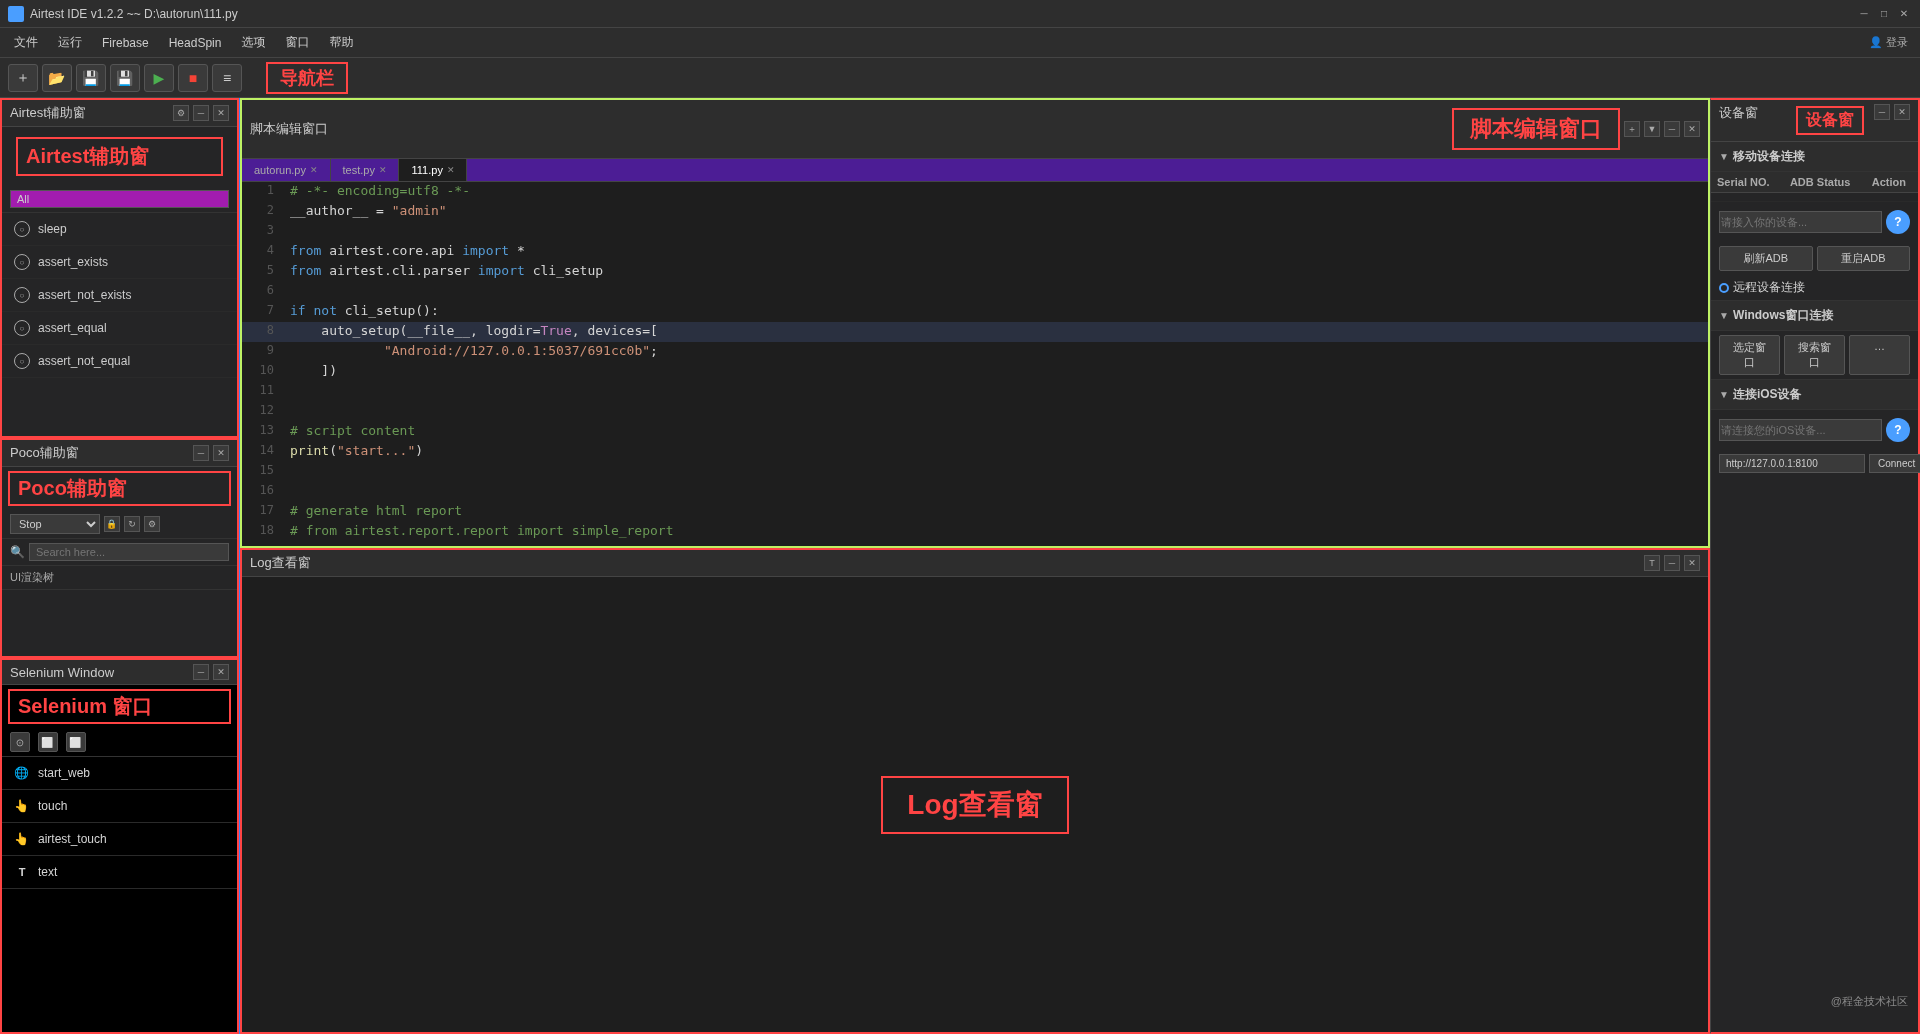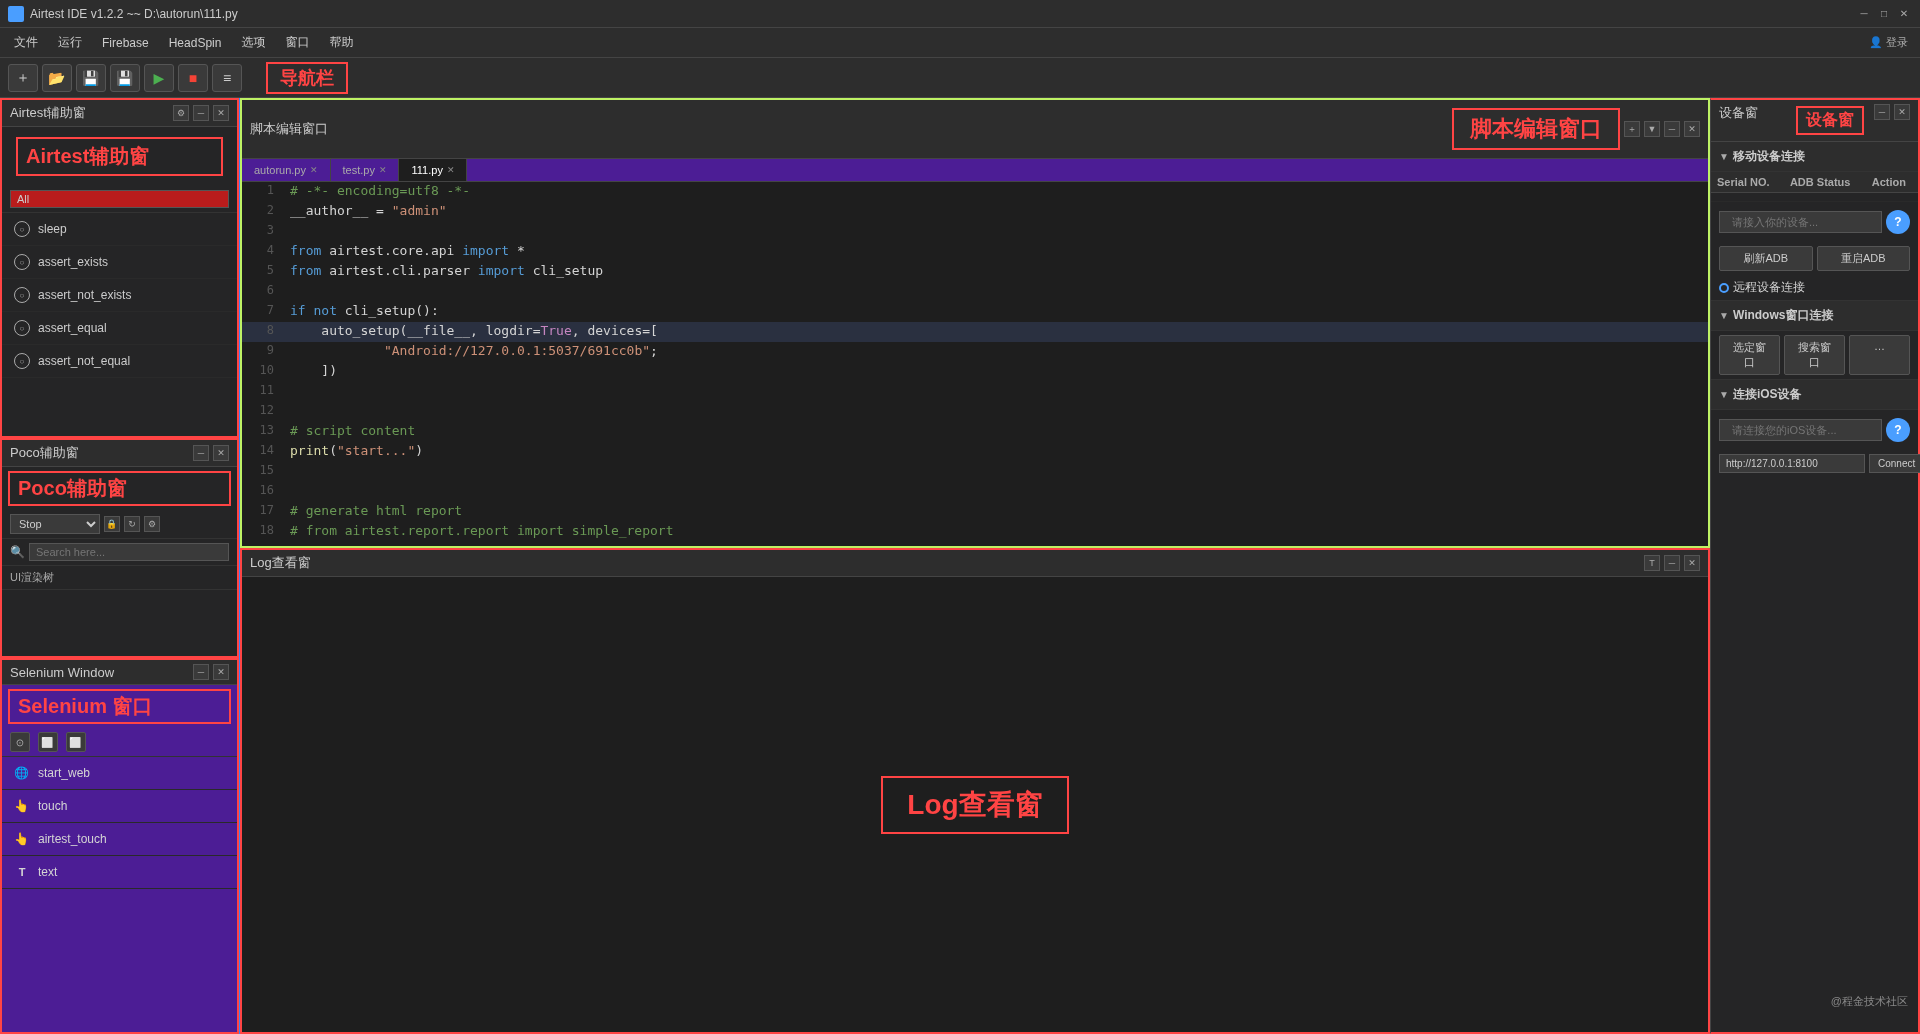--- a/index.html
+++ b/index.html
@@ -28,40 +28,40 @@
     #left-panel { width: 240px; display: flex; flex-direction: column; border-right: 1px solid #3b82f6; }
 
     
     #airtest-panel { background: #252526; border: 2px solid #ff4444; flex: 0 0 340px; display: flex; flex-direction: column; }
     #airtest-header { background: #2d2d2d; padding: 4px 8px; display: flex; align-items: center; justify-content: space-between; border-bottom: 1px solid #444; }
     #airtest-title-label { font-size: 13px; color: #ccc; }
     #airtest-label-overlay { font-size: 20px; color: #ff4444; font-weight: bold; padding: 4px 8px; border: 2px solid #ff4444; margin: 6px; }
     .airtest-header-icons { display: flex; gap: 4px; }
     .small-btn { width: 16px; height: 16px; background: #3a3a3a; border: 1px solid #555; display: flex; align-items: center; justify-content: center; cursor: pointer; font-size: 9px; color: #aaa; }
     #airtest-all-row { padding: 4px 8px; border-bottom: 1px solid #333; }
-    #airtest-all-input { background: #b91c1c; border: 1px solid #555; color: #ccc; padding: 2px 6px; width: 100%; font-size: 11px; }
+    #airtest-all-input { background: #a21caf; border: 1px solid #555; color: #ccc; padding: 2px 6px; width: 100%; font-size: 11px; }
 
     .airtest-item { display: flex; align-items: center; gap: 8px; padding: 8px 12px; border-bottom: 1px solid #2a2a2a; cursor: pointer; }
     .item-icon { width: 16px; height: 16px; border-radius: 50%; border: 1px solid #aaa; display: flex; align-items: center; justify-content: center; font-size: 8px; color: #aaa; flex-shrink: 0; }
     .item-label { font-size: 12px; color: #ccc; }
 
     
     #poco-panel { background: #252526; border: 2px solid #ff4444; flex: 0 0 220px; display: flex; flex-direction: column; }
     #poco-header { background: #2d2d2d; padding: 4px 8px; display: flex; align-items: center; justify-content: space-between; border-bottom: 1px solid #444; }
     #poco-title-label { font-size: 13px; color: #ccc; }
     #poco-label-overlay { font-size: 20px; color: #ff4444; font-weight: bold; padding: 2px 8px; border: 2px solid #ff4444; margin: 4px 6px; }
     .poco-toolbar { display: flex; align-items: center; padding: 4px 8px; gap: 4px; border-bottom: 1px solid #333; }
     .poco-select { background: #3a3a3a; border: 1px solid #555; color: #ccc; padding: 2px 4px; font-size: 11px; width: 90px; }
     .poco-search { display: flex; align-items: center; padding: 4px 8px; border-bottom: 1px solid #333; }
     .poco-search input { background: #3a3a3a; border: 1px solid #555; color: #ccc; padding: 2px 6px; font-size: 11px; flex: 1; }
     .poco-search-icon { color: #888; margin-right: 4px; }
     .ui-tree-label { padding: 4px 8px; font-size: 11px; color: #aaa; border-bottom: 1px solid #333; }
 
     
-    #selenium-panel { background: #4c1d95; border: 2px solid #ff4444; flex: 1; display: flex; flex-direction: column; }
+    #selenium-panel { background: #000000; border: 2px solid #ff4444; flex: 1; display: flex; flex-direction: column; }
     #selenium-header { background: #2d2d2d; padding: 4px 8px; display: flex; align-items: center; justify-content: space-between; border-bottom: 1px solid #444; }
     #selenium-title-label { font-size: 13px; color: #ccc; }
     #selenium-label-overlay { font-size: 20px; color: #ff4444; font-weight: bold; padding: 2px 8px; border: 2px solid #ff4444; margin: 4px 6px; }
     .selenium-toolbar { display: flex; align-items: center; padding: 4px 8px; gap: 8px; border-bottom: 1px solid #333; }
     .selenium-icon-btn { width: 20px; height: 20px; background: #3a3a3a; border: 1px solid #555; border-radius: 2px; display: flex; align-items: center; justify-content: center; cursor: pointer; font-size: 10px; color: #aaa; }
     .selenium-items { display: flex; flex-direction: column; }
     .selenium-item { display: flex; align-items: center; gap: 8px; padding: 8px 12px; border-bottom: 1px solid #2a2a2a; cursor: pointer; }
     .selenium-item-icon { width: 16px; height: 16px; display: flex; align-items: center; justify-content: center; }
 
     
@@ -99,21 +99,21 @@
     #right-panel { width: 210px; background: #252526; border: 2px solid #ff4444; display: flex; flex-direction: column; border-left: 1px solid #444; }
     #device-header { background: #2d2d2d; padding: 4px 8px; display: flex; align-items: flex-start; justify-content: space-between; border-bottom: 1px solid #444; }
     #device-title { font-size: 13px; color: #ccc; }
     #device-label-overlay { font-size: 16px; color: #ff4444; font-weight: bold; padding: 2px 8px; border: 2px solid #ff4444; margin: 2px 6px; }
     .section-header { display: flex; align-items: center; gap: 4px; padding: 6px 8px; background: #2d2d2d; border-bottom: 1px solid #333; cursor: pointer; }
     .section-arrow { color: #aaa; font-size: 10px; }
     .section-title { font-size: 12px; color: #ccc; font-weight: bold; }
     .device-table { width: 100%; border-collapse: collapse; }
     .device-table th { background: #2d2d2d; padding: 4px 6px; font-size: 11px; color: #aaa; border-bottom: 1px solid #444; text-align: left; }
     .device-table td { padding: 4px 6px; font-size: 11px; color: #ccc; border-bottom: 1px solid #2a2a2a; }
-    .connect-input { background: #3a3a3a; border: 1px solid #555; color: #aaa; padding: 4px 12px; font-size: 11px; width: 100%; }
+    .connect-input { background: #3a3a3a; border: 1px solid #555; color: #aaa; padding: 4px 1px; font-size: 11px; width: 100%; }
     .connect-row { padding: 8px; display: flex; align-items: center; gap: 4px; }
     .btn-row { display: flex; gap: 4px; padding: 4px 8px; }
     .action-btn { flex: 1; background: #3a3a3a; border: 1px solid #555; color: #ccc; padding: 4px 8px; font-size: 11px; cursor: pointer; border-radius: 2px; text-align: center; }
     .remote-row { display: flex; align-items: center; gap: 4px; padding: 4px 8px; }
     .radio-dot { width: 10px; height: 10px; border-radius: 50%; border: 2px solid #4a9eff; background: transparent; flex-shrink: 0; }
     .ios-input-row { padding: 4px 8px; display: flex; gap: 4px; }
     .ios-input { background: #3a3a3a; border: 1px solid #555; color: #ccc; padding: 3px 6px; font-size: 10px; flex: 1; }
     .connect-btn { background: #3a3a3a; border: 1px solid #555; color: #ccc; padding: 3px 8px; font-size: 10px; cursor: pointer; }
     .question-btn { width: 24px; height: 24px; background: #4a9eff; border-radius: 50%; display: flex; align-items: center; justify-content: center; color: #fff; font-size: 12px; font-weight: bold; cursor: pointer; flex-shrink: 0; }
     .windows-section { border-top: 1px solid #333; }

